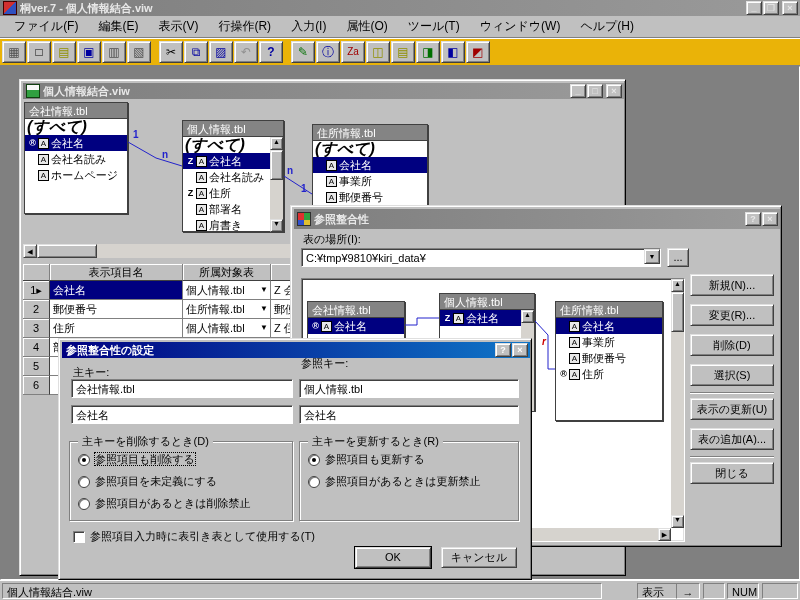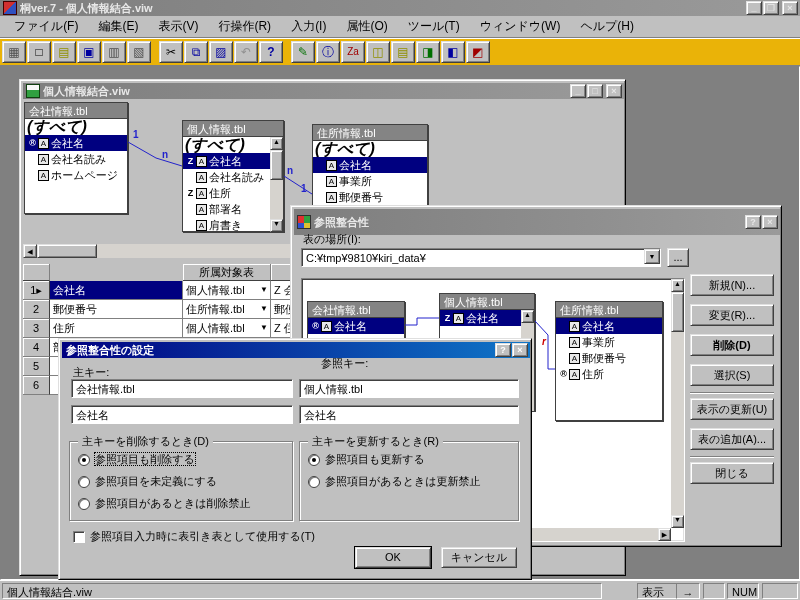--- a/index.html
+++ b/index.html
@@ -237,20 +237,21 @@
 
       <div class="abs sbtrack" style="left:3px;top:164px;width:601px;height:14px;">
         <div class="sbbtn abs" style="left:0;top:0;width:14px;height:14px;line-height:13px;">◀</div>
         <div class="sbbtn abs" style="right:0;top:0;width:14px;height:14px;line-height:13px;">▶</div>
         <div class="sbthumb abs" style="left:14px;top:0;width:60px;height:14px;"></div>
       </div>
 
       <div class="abs" style="left:3px;top:178px;width:601px;height:316px;background:#c0c0c0;">
 
         <div class="ghead abs" style="left:0;top:6px;width:27px;height:17px;"></div>
+        <div class="ghead abs" style="left:27px;top:6px;width:133px;height:17px;">表示項目名</div>
         <div class="ghead abs" style="left:160px;top:6px;width:88px;height:17px;">所属対象表</div>
         <div class="ghead abs" style="left:248px;top:6px;width:137px;height:17px;">項目/計算式</div>
 
         <div class="grhdr abs" style="left:0;top:23px;width:27px;height:19px;"><span>1</span><span>▸</span></div>
         <div class="gcell gsel abs" style="left:27px;top:23px;width:133px;height:19px;">会社名</div>
         <div class="gcell abs" style="left:160px;top:23px;width:88px;height:19px;"><span class="dd">▼</span><span>個人情報.tbl</span></div>
         <div class="gcell abs" style="left:248px;top:23px;width:137px;height:19px;">Z 会社名</div>
 
         <div class="grhdr abs" style="left:0;top:42px;width:27px;height:19px;">2</div>
         <div class="gcell abs" style="left:27px;top:42px;width:133px;height:19px;">郵便番号</div>
@@ -269,21 +270,21 @@
 
         <div class="grhdr abs" style="left:0;top:99px;width:27px;height:19px;">5</div>
         <div class="gcell abs" style="left:27px;top:99px;width:358px;height:19px;"></div>
 
         <div class="grhdr abs" style="left:0;top:118px;width:27px;height:19px;">6</div>
         <div class="gcell abs" style="left:27px;top:118px;width:358px;height:19px;"></div>
       </div>
     </div>
 
     <div class="abs winframe" style="left:289px;top:138px;width:492px;height:342px;z-index:2;">
-      <div class="abs tb-inactive" style="left:3px;top:3px;width:486px;height:26px;">
+      <div class="abs tb-inactive" style="left:3px;top:3px;width:486px;height:20px;">
         <div class="dlgicon"></div>
         <div class="ttxt">参照整合性</div>
         <div class="tbtns">
           <div class="btn wbtn">?</div>
           <div class="btn wbtn">×</div>
         </div>
       </div>
 
       <div class="abs" style="left:12px;top:26px;">表の場所(I):</div>
       <div class="abs fieldbox" style="left:10px;top:42px;width:360px;height:19px;padding-right:18px;">
@@ -354,21 +355,21 @@
         </div>
         <div class="abs sbtrack" style="left:0;bottom:0;width:369px;height:13px;">
           <div class="sbbtn abs" style="left:0;top:0;width:13px;height:13px;line-height:12px;">◀</div>
           <div class="sbbtn abs" style="right:0;top:0;width:13px;height:13px;line-height:12px;">▶</div>
           <div class="sbthumb abs" style="left:13px;top:0;width:50px;height:13px;"></div>
         </div>
       </div>
 
       <div class="btn abs" style="left:399px;top:68px;width:84px;height:22px;line-height:20px;">新規(N)...</div>
       <div class="btn abs" style="left:399px;top:98px;width:84px;height:22px;line-height:20px;">変更(R)...</div>
-      <div class="btn abs" style="left:399px;top:128px;width:84px;height:22px;line-height:20px;font-weight:bold;">削除(D)</div>
+      <div class="btn abs" style="left:399px;top:128px;width:84px;height:22px;line-height:20px;">削除(D)</div>
       <div class="btn abs" style="left:399px;top:158px;width:84px;height:22px;line-height:20px;">選択(S)</div>
       <div class="abs groove" style="left:399px;top:186px;width:84px;"></div>
       <div class="btn abs" style="left:399px;top:192px;width:84px;height:22px;line-height:20px;">表示の更新(U)</div>
       <div class="btn abs" style="left:399px;top:222px;width:84px;height:22px;line-height:20px;">表の追加(A)...</div>
       <div class="abs groove" style="left:399px;top:250px;width:84px;"></div>
       <div class="btn abs" style="left:399px;top:256px;width:84px;height:22px;line-height:20px;">閉じる</div>
     </div>
 
     <div class="abs winframe" style="left:57px;top:271px;width:474px;height:242px;z-index:3;">
       <div class="abs tb-active" style="left:3px;top:3px;width:468px;height:16px;">
@@ -376,21 +377,21 @@
         <div class="tbtns">
           <div class="btn wbtn">?</div>
           <div class="btn wbtn">×</div>
         </div>
       </div>
 
       <div class="abs" style="left:14px;top:26px;">主キー:</div>
       <div class="abs fieldbox" style="left:12px;top:40px;width:222px;height:19px;">会社情報.tbl</div>
       <div class="abs fieldbox" style="left:12px;top:66px;width:222px;height:19px;">会社名</div>
 
-      <div class="abs" style="left:242px;top:17px;margin-left:20px;">参照キー:</div>
+      <div class="abs" style="left:242px;top:17px;">参照キー:</div>
       <div class="abs fieldbox" style="left:240px;top:40px;width:220px;height:19px;">個人情報.tbl</div>
       <div class="abs fieldbox" style="left:240px;top:66px;width:220px;height:19px;">会社名</div>
 
       <div class="abs grpbox" style="left:10px;top:102px;width:224px;height:80px;">
         <span class="grplegend">主キーを削除するとき(D)</span>
         <div class="abs" style="left:8px;top:10px;"><span class="radio on"></span><span class="rlbl focusrect">参照項目も削除する</span></div>
         <div class="abs" style="left:8px;top:32px;"><span class="radio"></span><span class="rlbl">参照項目を未定義にする</span></div>
         <div class="abs" style="left:8px;top:54px;"><span class="radio"></span><span class="rlbl">参照項目があるときは削除禁止</span></div>
       </div>
 

